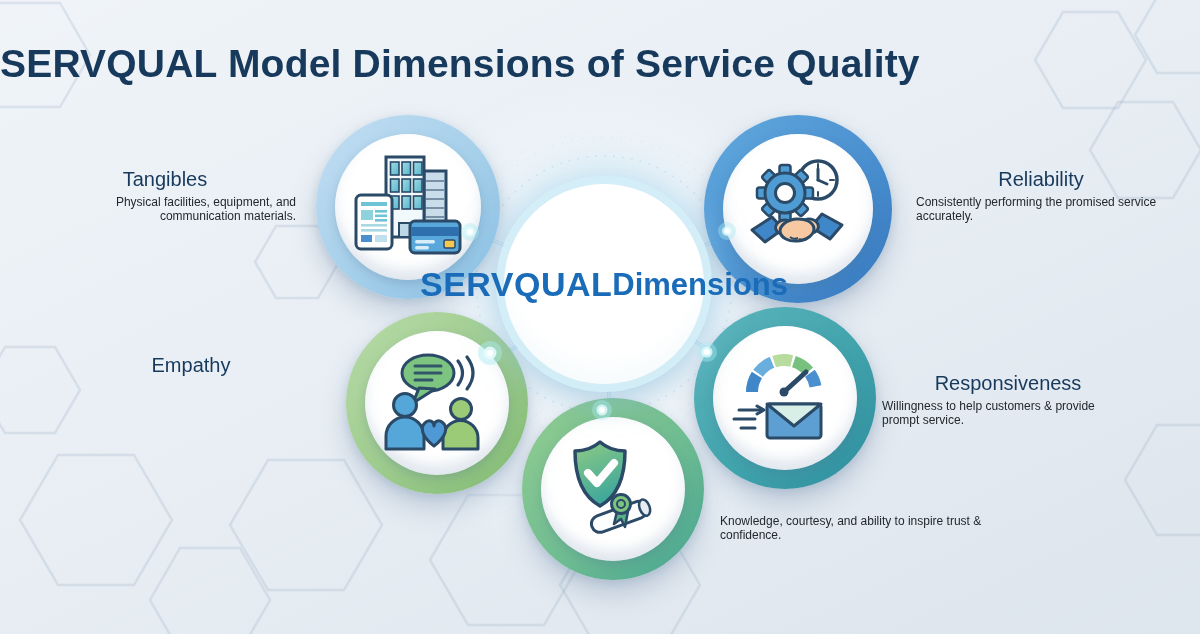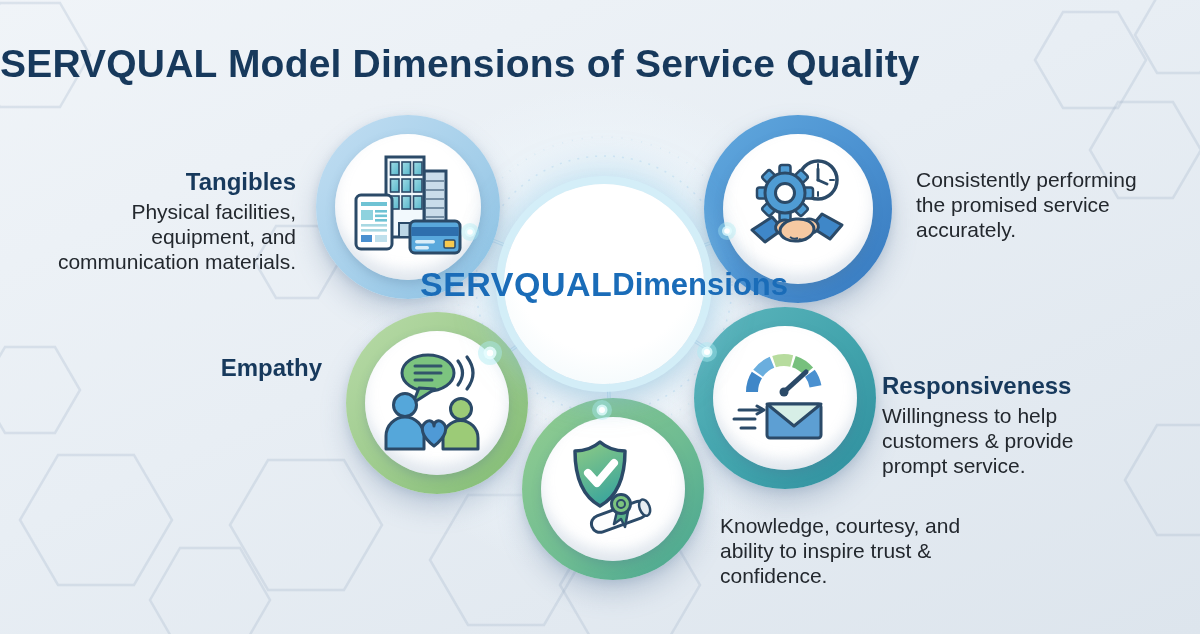--- a/index.html
+++ b/index.html
@@ -55,22 +55,22 @@
     box-shadow:0 0 0 8px rgba(212,238,248,0.95), 0 0 34px 14px rgba(150,210,238,0.5),
                0 14px 30px rgba(80,120,160,0.28);
     display:flex; flex-direction:row; align-items:center; justify-content:center;
     text-align:center;
   }
   .center-circle .l1 { font-size:34px; font-weight:800; color:#1a6cb8; letter-spacing:0.5px; }
   .center-circle .l2 { font-size:31px; font-weight:800; color:#1a6cb8; margin-top:2px; }
 
   
   .label-block { position:absolute; z-index:7; }
-  .label-block h2 { font-size:24px; font-weight:700; color:#17395c; margin-bottom:4px; }
-  .label-block p  { font-size:21px; color:#23282e; line-height:1.18; }
+  .label-block h2 { font-size:20px; font-weight:400; color:#17395c; margin-bottom:4px;text-align:center; }
+  .label-block p  { font-size:12px; color:#23282e; line-height:1.18; }
   .align-right { text-align:right; }
   .align-left  { text-align:left; }
 
   #t-tangibles      { left:34px;  top:168px; width:262px; }
   #t-reliability    { left:916px; top:168px; width:250px; }
   #t-empathy        { left:60px;  top:354px; width:262px; }
   #t-responsiveness { left:882px; top:372px; width:252px; }
   #t-assurance      { left:720px; top:514px; width:292px; }
 </style>
 </head>
@@ -303,20 +303,21 @@
   </svg>
 
   <h1 class="page-title">SERVQUAL Model Dimensions of Service Quality</h1>
 
   <div class="label-block align-right" id="t-tangibles">
     <h2>Tangibles</h2>
     <p>Physical facilities, equipment, and communication materials.</p>
   </div>
 
   <div class="label-block align-left" id="t-reliability">
+    <h2>Reliability</h2>
     <p>Consistently performing the promised service accurately.</p>
   </div>
 
   <div class="label-block align-right" id="t-empathy">
     <h2>Empathy</h2>
   </div>
 
   <div class="label-block align-left" id="t-responsiveness">
     <h2>Responsiveness</h2>
     <p>Willingness to help customers &amp; provide prompt service.</p>

